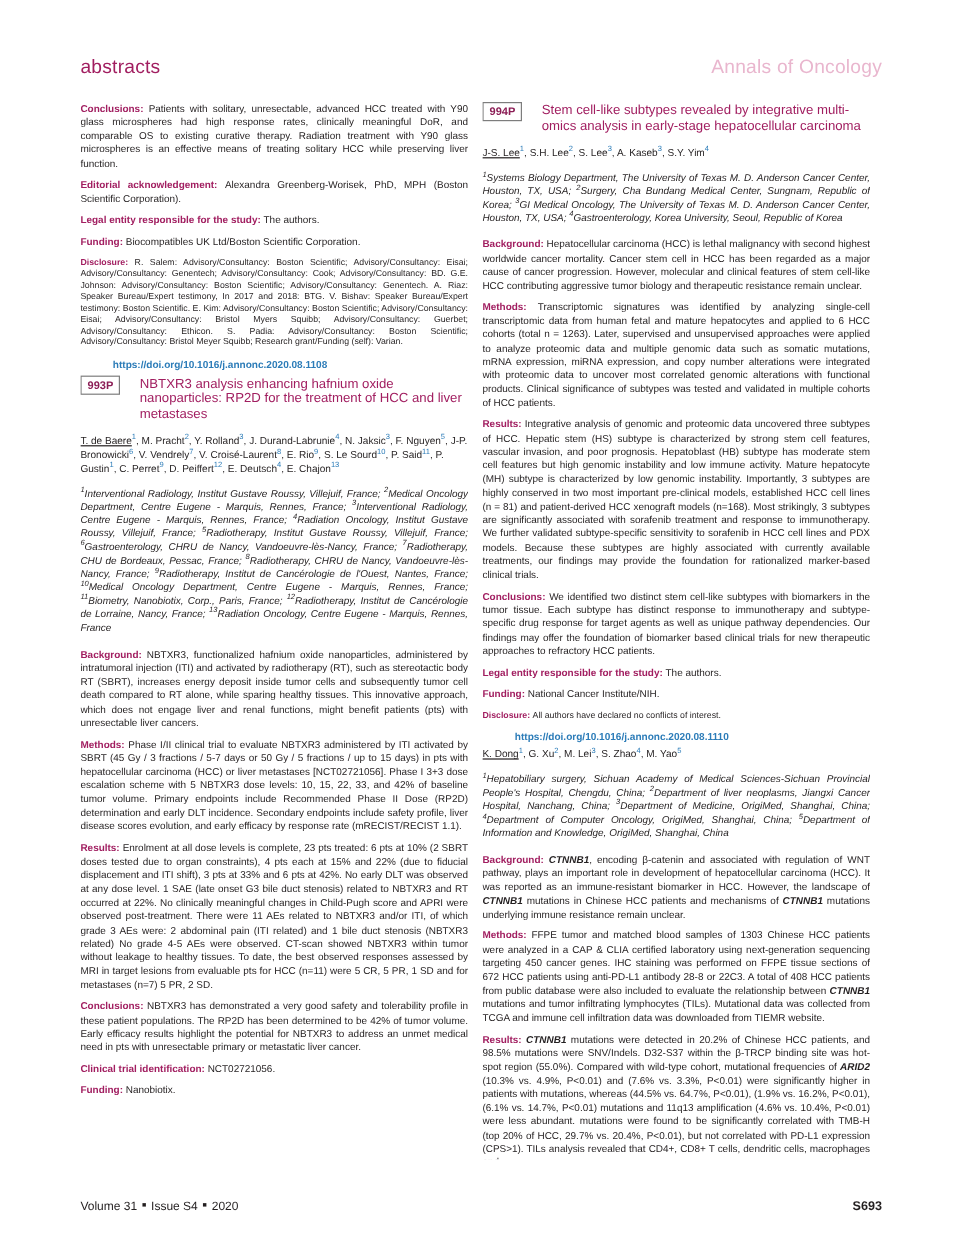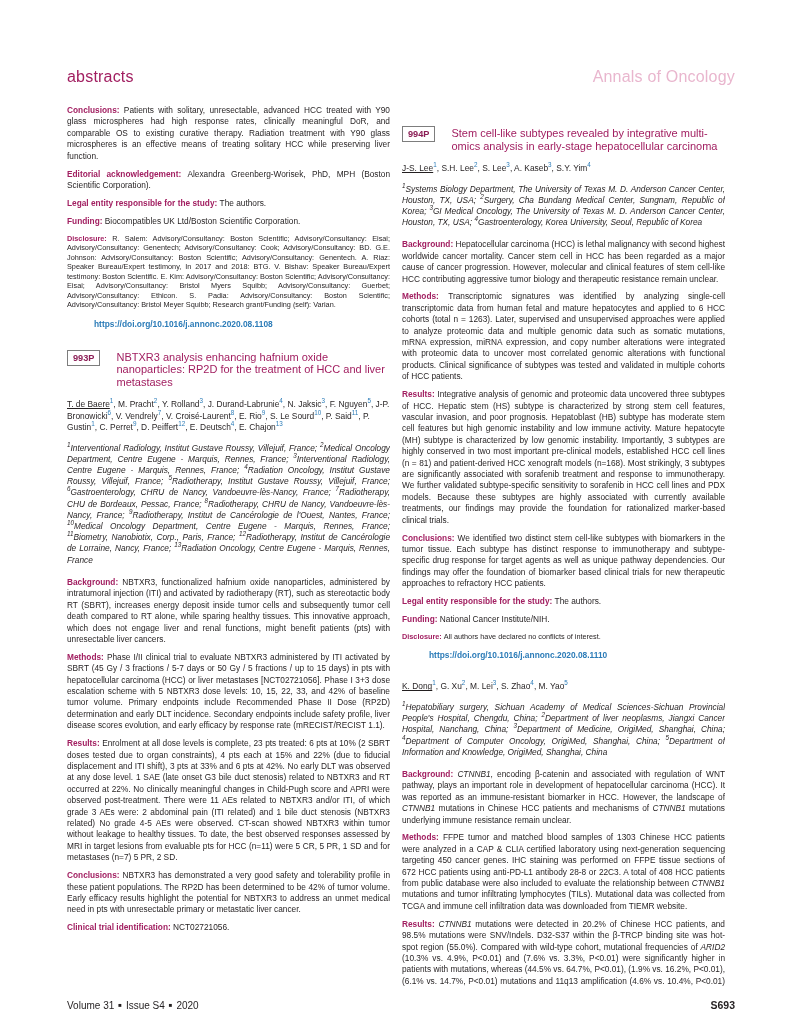--- a/index.html
+++ b/index.html
@@ -2,34 +2,34 @@
 <html><head>
 <meta charset="utf-8">
 <style>
   html,body { margin:0; padding:0; }
   body {
     width:800px; height:1033px; background:#ffffff; position:relative; overflow:hidden;
     font-family:"Liberation Sans", sans-serif; color:#231f20;
     -webkit-font-smoothing:antialiased;
   }
   .page { position:absolute; left:67px; top:0; width:668px; }
-  .header { display:flex; justify-content:space-between; align-items:baseline; margin-top:68px; }
+  .header { display:flex; justify-content:space-between; align-items:baseline; margin-top:48px; }
   .brand   { font-size:16px; color:#a11e60; letter-spacing:0.2px; }
   .journal { font-size:16px; color:#e9b6ce; letter-spacing:0.2px; }
   .columns { display:flex; gap:12px; margin-top:19px; height:881px; overflow:hidden; }
   .col { width:323px; flex:0 0 323px; overflow:hidden; }
 
   p.para { font-size:8.3px; line-height:11.4px; text-align:justify; margin:0 0 6.5px 0; }
   p.para .lbl { color:#a11e60; font-weight:bold; }
   p.para.small { font-size:7.3px; line-height:9.5px; }
-  p.para i { font-style:italic; }
+  p.para i { font-style:italic;font-weight:bold; }
 
   a.doi { display:block; color:#2c7cb8; font-size:8.4px; font-weight:bold; text-decoration:none; margin:9px 0 4px 0;padding-left:27px; }
 
-  .abs-block { margin-top:21px; }
+  .abs-block { }
   .abs-header { display:flex; align-items:flex-start; margin:0 0 11px 0; }
   .abs-num { border:1px solid #7d7d7d; color:#8b1d55; font-weight:bold; font-size:9.2px;
              padding:2px 5px; margin-right:16px; flex:0 0 auto; }
   .abs-title { color:#a11e60; font-weight:normal; font-size:11px; line-height:12.5px; padding-top:1px; }
 
   p.authors { font-size:8.4px; margin:0 0 9px 0; line-height:11.5px; }
   p.authors .fa { text-decoration:underline; }
   sup.aref { color:#2c7cb8; font-size:6.3px; vertical-align:super; line-height:0; }
 
   p.affils { font-style:italic; font-size:8.3px; line-height:11.2px; text-align:justify; margin:0 0 11px 0; }
@@ -62,20 +62,21 @@
             <div class="abs-num">993P</div>
             <div class="abs-title">NBTXR3 analysis enhancing hafnium oxide nanoparticles: RP2D for the treatment of HCC and liver metastases</div>
           </div>
           <p class="authors"><span class="fa">T. de Baere</span><sup class="aref">1</sup>, <span>M. Pracht</span><sup class="aref">2</sup>, <span>Y. Rolland</span><sup class="aref">3</sup>, <span>J. Durand-Labrunie</span><sup class="aref">4</sup>, <span>N. Jaksic</span><sup class="aref">3</sup>, <span>F. Nguyen</span><sup class="aref">5</sup>, <span>J-P. Bronowicki</span><sup class="aref">6</sup>, <span>V. Vendrely</span><sup class="aref">7</sup>, <span>V. Croisé-Laurent</span><sup class="aref">8</sup>, <span>E. Rio</span><sup class="aref">9</sup>, <span>S. Le Sourd</span><sup class="aref">10</sup>, <span>P. Said</span><sup class="aref">11</sup>, <span>P. Gustin</span><sup class="aref">1</sup>, <span>C. Perret</span><sup class="aref">9</sup>, <span>D. Peiffert</span><sup class="aref">12</sup>, <span>E. Deutsch</span><sup class="aref">4</sup>, <span>E. Chajon</span><sup class="aref">13</sup></p>
           <p class="affils"><sup>1</sup>Interventional Radiology, Institut Gustave Roussy, Villejuif, France; <sup>2</sup>Medical Oncology Department, Centre Eugene - Marquis, Rennes, France; <sup>3</sup>Interventional Radiology, Centre Eugene - Marquis, Rennes, France; <sup>4</sup>Radiation Oncology, Institut Gustave Roussy, Villejuif, France; <sup>5</sup>Radiotherapy, Institut Gustave Roussy, Villejuif, France; <sup>6</sup>Gastroenterology, CHRU de Nancy, Vandoeuvre-lès-Nancy, France; <sup>7</sup>Radiotherapy, CHU de Bordeaux, Pessac, France; <sup>8</sup>Radiotherapy, CHRU de Nancy, Vandoeuvre-lès-Nancy, France; <sup>9</sup>Radiotherapy, Institut de Cancérologie de l'Ouest, Nantes, France; <sup>10</sup>Medical Oncology Department, Centre Eugene - Marquis, Rennes, France; <sup>11</sup>Biometry, Nanobiotix, Corp., Paris, France; <sup>12</sup>Radiotherapy, Institut de Cancérologie de Lorraine, Nancy, France; <sup>13</sup>Radiation Oncology, Centre Eugene - Marquis, Rennes, France</p>
           <p class="para"><span class="lbl">Background: </span>NBTXR3, functionalized hafnium oxide nanoparticles, administered by intratumoral injection (ITI) and activated by radiotherapy (RT), such as stereotactic body RT (SBRT), increases energy deposit inside tumor cells and subsequently tumor cell death compared to RT alone, while sparing healthy tissues. This innovative approach, which does not engage liver and renal functions, might benefit patients (pts) with unresectable liver cancers.</p>
           <p class="para"><span class="lbl">Methods: </span>Phase I/II clinical trial to evaluate NBTXR3 administered by ITI activated by SBRT (45 Gy / 3 fractions / 5-7 days or 50 Gy / 5 fractions / up to 15 days) in pts with hepatocellular carcinoma (HCC) or liver metastases [NCT02721056]. Phase I 3+3 dose escalation scheme with 5 NBTXR3 dose levels: 10, 15, 22, 33, and 42% of baseline tumor volume. Primary endpoints include Recommended Phase II Dose (RP2D) determination and early DLT incidence. Secondary endpoints include safety profile, liver disease scores evolution, and early efficacy by response rate (mRECIST/RECIST 1.1).</p>
           <p class="para"><span class="lbl">Results: </span>Enrolment at all dose levels is complete, 23 pts treated: 6 pts at 10% (2 SBRT doses tested due to organ constraints), 4 pts each at 15% and 22% (due to fiducial displacement and ITI shift), 3 pts at 33% and 6 pts at 42%. No early DLT was observed at any dose level. 1 SAE (late onset G3 bile duct stenosis) related to NBTXR3 and RT occurred at 22%. No clinically meaningful changes in Child-Pugh score and APRI were observed post-treatment. There were 11 AEs related to NBTXR3 and/or ITI, of which grade 3 AEs were: 2 abdominal pain (ITI related) and 1 bile duct stenosis (NBTXR3 related) No grade 4-5 AEs were observed. CT-scan showed NBTXR3 within tumor without leakage to healthy tissues. To date, the best observed responses assessed by MRI in target lesions from evaluable pts for HCC (n=11) were 5 CR, 5 PR, 1 SD and for metastases (n=7) 5 PR, 2 SD.</p>
           <p class="para"><span class="lbl">Conclusions: </span>NBTXR3 has demonstrated a very good safety and tolerability profile in these patient populations. The RP2D has been determined to be 42% of tumor volume. Early efficacy results highlight the potential for NBTXR3 to address an unmet medical need in pts with unresectable primary or metastatic liver cancer.</p>
           <p class="para"><span class="lbl">Clinical trial identification: </span>NCT02721056.</p>
+          <p class="para"><span class="lbl">Funding: </span>Nanobiotix.</p>
         </div>
       </div>
     <div class="col" id="col-right">
         <div class="abs-block">
           <div class="abs-header">
             <div class="abs-num">994P</div>
             <div class="abs-title">Stem cell-like subtypes revealed by integrative multi-omics analysis in early-stage hepatocellular carcinoma</div>
           </div>
           <p class="authors"><span class="fa">J-S. Lee</span><sup class="aref">1</sup>, <span>S.H. Lee</span><sup class="aref">2</sup>, <span>S. Lee</span><sup class="aref">3</sup>, <span>A. Kaseb</span><sup class="aref">3</sup>, <span>S.Y. Yim</span><sup class="aref">4</sup></p>
           <p class="affils"><sup>1</sup>Systems Biology Department, The University of Texas M. D. Anderson Cancer Center, Houston, TX, USA; <sup>2</sup>Surgery, Cha Bundang Medical Center, Sungnam, Republic of Korea; <sup>3</sup>GI Medical Oncology, The University of Texas M. D. Anderson Cancer Center, Houston, TX, USA; <sup>4</sup>Gastroenterology, Korea University, Seoul, Republic of Korea</p>

